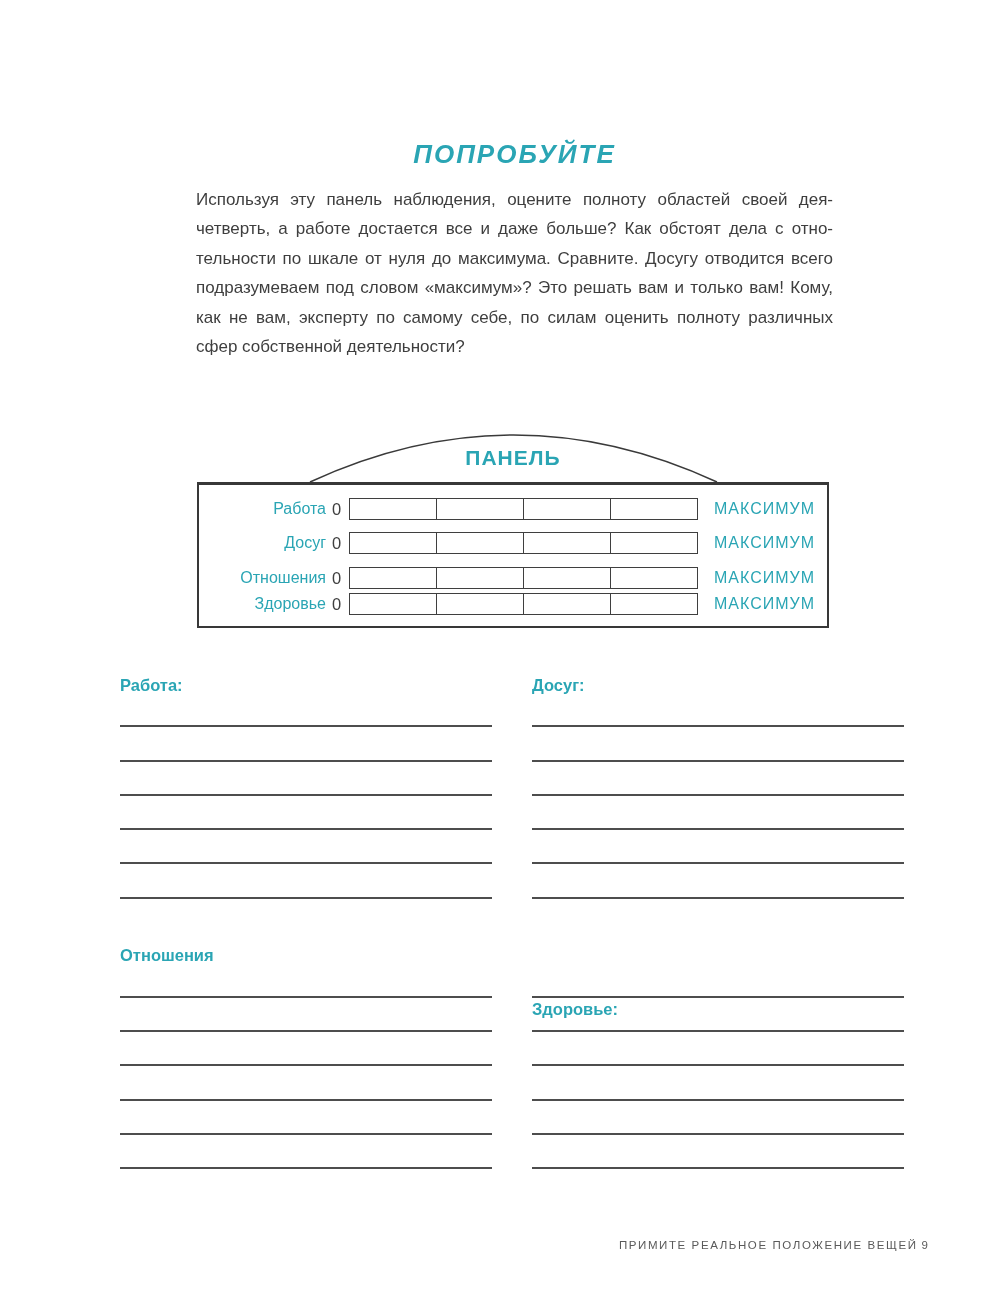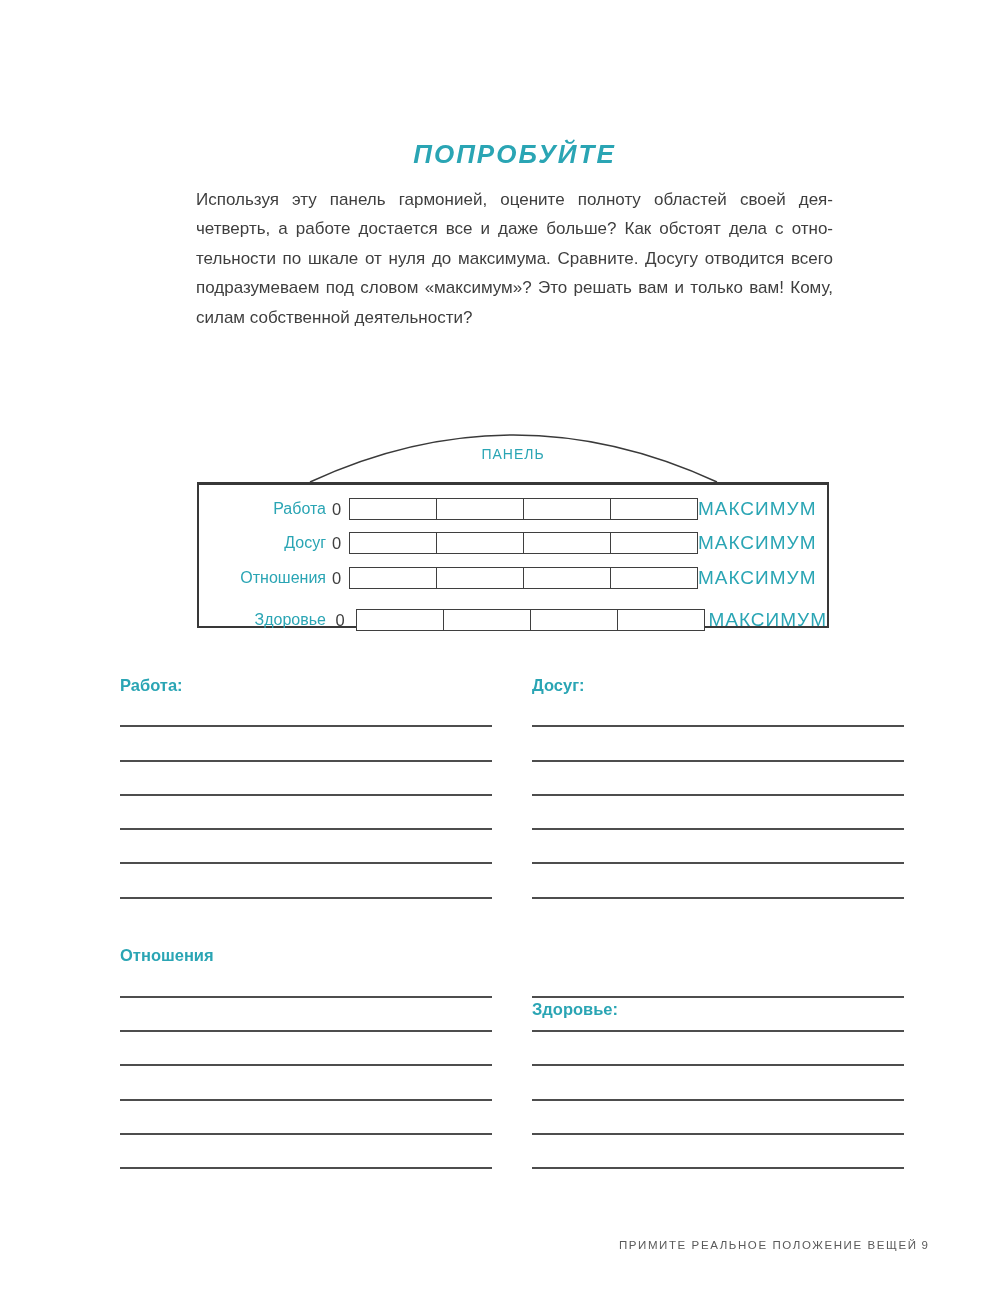--- a/index.html
+++ b/index.html
@@ -30,52 +30,52 @@
   .intro .jline { text-align: justify; text-align-last: justify; }
   .intro .lline { text-align: left; }
 
   
   .panel-arc {
     position: absolute; left: 197px; top: 392px; width: 632px; height: 91px;
     pointer-events: none;
   }
   .panel-heading {
     position: absolute; left: 196px; top: 446px; width: 634px;
-    text-align: center; font-size: 14px; font-weight: normal; letter-spacing: 1px;
+    text-align: center; font-size: 21px; font-weight: bold; letter-spacing: 1px;
     color: #2aa5b4;
   }
   .panel-box {
     position: absolute; left: 197px; top: 482px; width: 632px; height: 146px;
     border: 2px solid #383838; border-top-width: 3px;
     background: #ffffff;
   }
   .panel-row {
     position: absolute; left: 0; right: 0; height: 22px;
     display: flex; align-items: center;
   }
   .panel-row.r0 { top: 13px; }
   .panel-row.r1 { top: 47px; }
   .panel-row.r2 { top: 82px; }
-  .panel-row.r3 { top: 124px; justify-content: space-between; }
+  .panel-row.r3 { top: 108px; }
   .row-label {
     width: 127px; text-align: right; font-size: 16px; color: #2aa5b4;
     white-space: nowrap; flex: none;
   }
   .row-zero {
     width: 16px; text-align: left; margin-left: 6px; font-size: 16.5px;
     color: #3f3f3f; flex: none;
   }
   .row-bar {
     margin-left: 1px; width: 349px; height: 22px; flex: none;
     display: flex; border: 1.5px solid #3f3f3f; background: #ffffff;
   }
   .bar-cell { flex: 1 1 0; }
   .bar-cell + .bar-cell { border-left: 1.5px solid #3f3f3f; }
   .row-max {
-    margin-left: 0; font-size: 19px; letter-spacing: 1px;
+    margin-left: 16px; font-size: 16px; letter-spacing: 1px;
     color: #2aa5b4; white-space: nowrap;
   }
 
   
   .sec-header {
     position: absolute; font-size: 16.5px; font-weight: bold;
     color: #2aa5b4; white-space: nowrap;
   }
   .sec-header.h-work  { left: 120px; top: 676px; }
   .sec-header.h-rest  { left: 532px; top: 676px; }
@@ -99,25 +99,26 @@
   .footer .pageno { letter-spacing: 0; }
 </style>
 </head>
 <body>
 
 <div class="page">
 
   <div class="try-title">ПОПРОБУЙТЕ</div>
 
   <div class="intro">
-    <div class="jline">Используя эту панель гармонией, оцените полноту областей своей дея-</div>
+    <div class="jline">Используя эту панель наблюдения, оцените полноту областей своей дея-</div>
     <div class="jline">четверть, а работе достается все и даже больше? Как обстоят дела с отно-</div>
     <div class="jline">тельности по шкале от нуля до максимума. Сравните. Досугу отводится всего</div>
     <div class="jline">подразумеваем под словом «максимум»? Это решать вам и только вам! Кому,</div>
-    <div class="lline">силам собственной деятельности?</div>
+    <div class="jline">как не вам, эксперту по самому себе, по силам оценить полноту различных</div>
+    <div class="lline">сфер собственной деятельности?</div>
   </div>
 
   <svg class="panel-arc" viewBox="0 0 632 91" xmlns="http://www.w3.org/2000/svg">
     <path d="M 113 90 Q 316.5 -4 520 90" fill="none" stroke="#3a3a3a" stroke-width="1.5"></path>
   </svg>
 
   <div class="panel-heading">ПАНЕЛЬ</div>
 
   <div class="panel-box">
 

